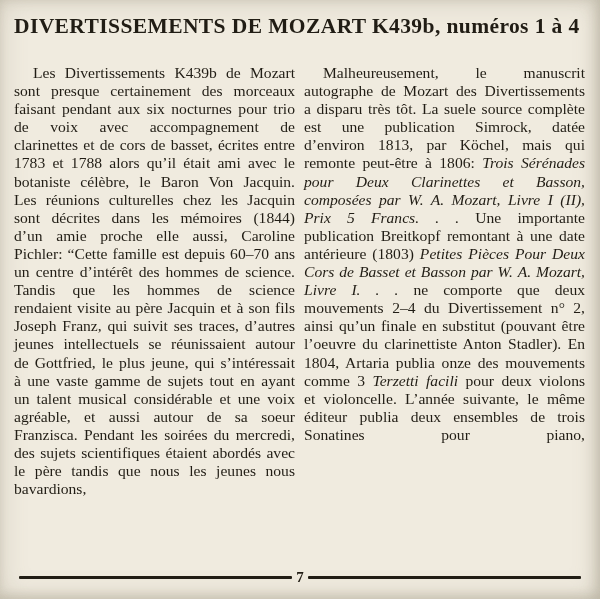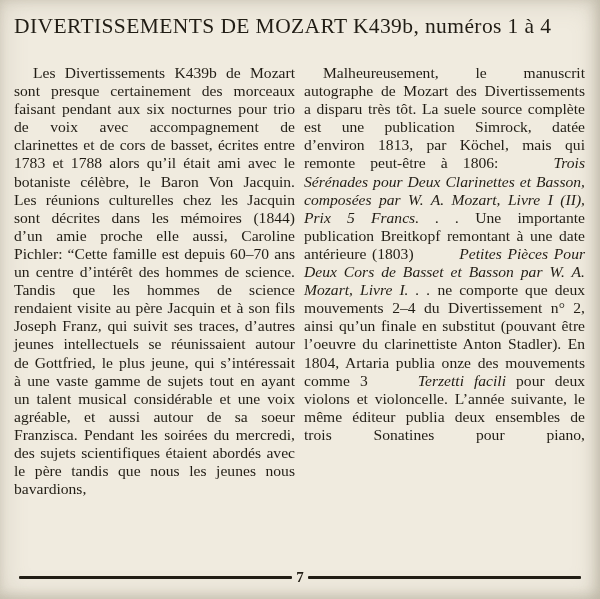--- a/index.html
+++ b/index.html
@@ -11,32 +11,32 @@
     color:var(--ink);
     overflow:hidden;
     position:relative;
   }
   .scan-shade{
     position:absolute;inset:0;pointer-events:none;z-index:5;
     box-shadow:inset 0 0 28px rgba(115,104,82,.22), inset -7px 0 12px rgba(115,104,82,.16), inset 0 -5px 10px rgba(115,104,82,.12);
   }
   .page{padding:12px 15px 0 14px;}
   .title{
-    font-size:21.5px;font-weight:normal;letter-spacing:.4px;
+    font-size:21.5px;font-weight:bold;letter-spacing:.4px;
     margin:2px 0 2px 0;white-space:nowrap;
   }
   .columns{display:flex;gap:9px;margin-top:25px;}
   .col{flex:1;min-width:0;}
   p.para{
     margin:0;
     font-size:15.6px;line-height:18.1px;
     text-align:justify;
     word-spacing:.06em;
   }
-  p.para i{margin-left:40px;}
+  p.para i{}
   p.indent{text-indent:19px;}
   p.jlast{text-align-last:justify;}
   .footer{
     position:absolute;left:0;right:0;bottom:14px;
     display:flex;align-items:center;
     padding:0 19px;z-index:2;
   }
   .rule{flex:1;height:3px;background:var(--ink);border-radius:1px;}
   .pagenum{font-weight:bold;font-size:15px;line-height:1;margin:0 4px;}
 </style>

